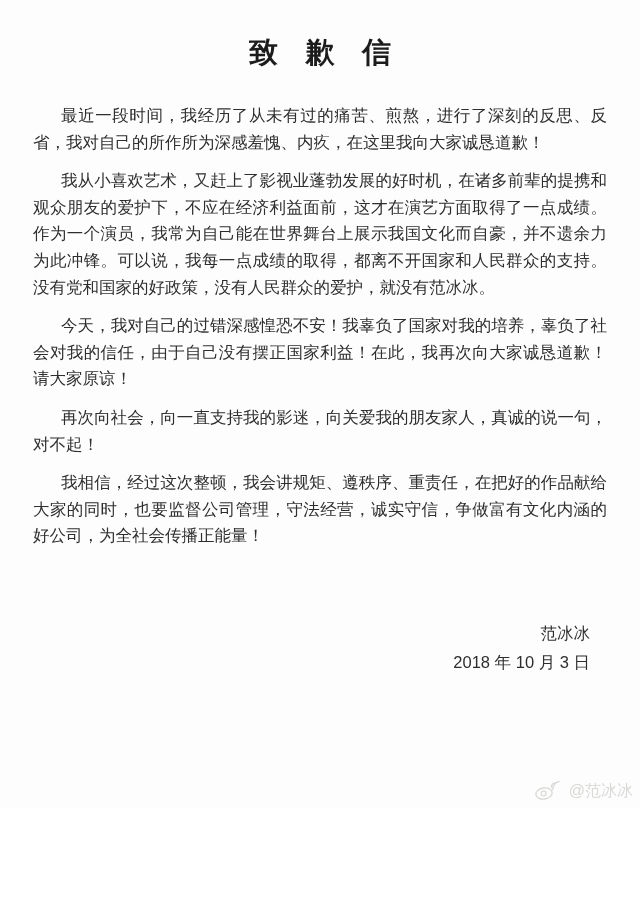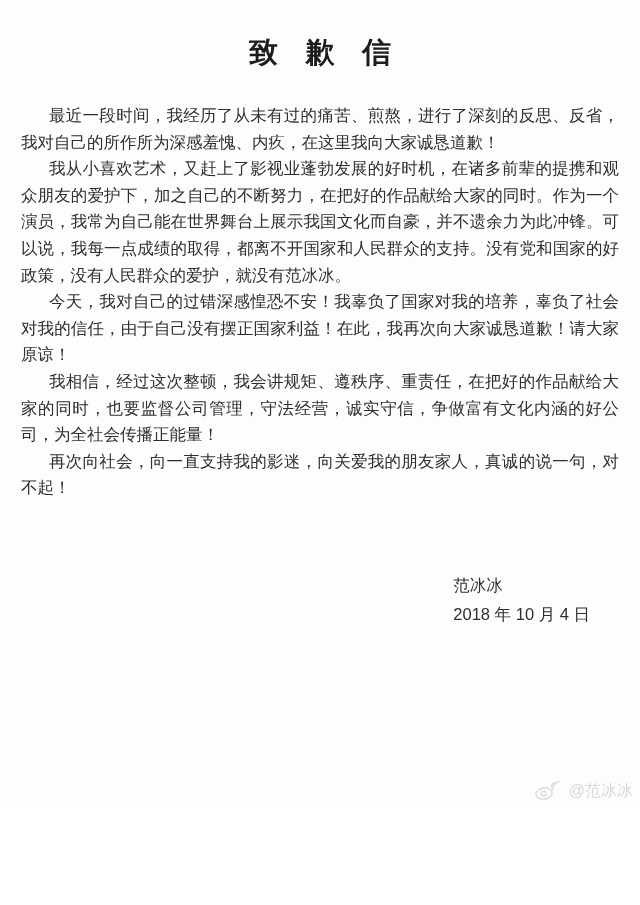--- a/index.html
+++ b/index.html
@@ -30,31 +30,31 @@
   }
   .content{
     margin-top:29px;
     padding:0 21px;
     font-size:16.5px;
     line-height:26.6px;
     text-align:justify;
     text-justify:inter-ideograph;
   }
   .content p{
-    margin:0;
+    margin:12px;
     text-indent:1.7em;
   }
   .sign-area{
     margin-top:70px;
     padding-right:50px;
     text-align:right;
   }
   .sign-inner{
     display:inline-block;
-    text-align:left;
+    text-align:right;
     font-size:16.5px;
     line-height:29px;
   }
   .sign-name,.sign-date{display:block;}
   .watermark{
     position:absolute;
     right:7px;
     bottom:7px;
     display:flex;
     align-items:center;
@@ -68,30 +68,30 @@
 </style>
 </head>
 <body>
 
 <div class="page">
 
   <h1 class="title">致歉信</h1>
 
   <div class="content">
     <p>最近一段时间，我经历了从未有过的痛苦、煎熬，进行了深刻的反思、反省，我对自己的所作所为深感羞愧、内疚，在这里我向大家诚恳道歉！</p>
-    <p>我从小喜欢艺术，又赶上了影视业蓬勃发展的好时机，在诸多前辈的提携和观众朋友的爱护下，加之自己的不断努力，在把好的作品献给大家的同时。作为一个演员，我常为自己能在世界舞台上展示我国文化而自豪，并不遗余力为此冲锋。可以说，我每一点成绩的取得，都离不开国家和人民群众的支持。没有党和国家的好政策，没有人民群众的爱护，就没有范冰冰。</p>
+    <p>我从小喜欢艺术，又赶上了影视业蓬勃发展的好时机，在诸多前辈的提携和观众朋友的爱护下，不应在经济利益面前，这才在演艺方面取得了一点成绩。作为一个演员，我常为自己能在世界舞台上展示我国文化而自豪，并不遗余力为此冲锋。可以说，我每一点成绩的取得，都离不开国家和人民群众的支持。没有党和国家的好政策，没有人民群众的爱护，就没有范冰冰。</p>
     <p>今天，我对自己的过错深感惶恐不安！我辜负了国家对我的培养，辜负了社会对我的信任，由于自己没有摆正国家利益！在此，我再次向大家诚恳道歉！请大家原谅！</p>
+    <p>再次向社会，向一直支持我的影迷，向关爱我的朋友家人，真诚的说一句，对不起！</p>
     <p>我相信，经过这次整顿，我会讲规矩、遵秩序、重责任，在把好的作品献给大家的同时，也要监督公司管理，守法经营，诚实守信，争做富有文化内涵的好公司，为全社会传播正能量！</p>
-    <p>再次向社会，向一直支持我的影迷，向关爱我的朋友家人，真诚的说一句，对不起！</p>
   </div>
 
   <div class="sign-area">
     <span class="sign-inner">
       <span class="sign-name">范冰冰</span>
-      <span class="sign-date">2018 年 10 月 4 日</span>
+      <span class="sign-date">2018 年 10 月 3 日</span>
     </span>
   </div>
 
   <div class="watermark">
     <span class="wm-icon">
       <svg width="26" height="21" viewBox="0 0 26 21" aria-hidden="true">
         <ellipse cx="10" cy="13.5" rx="8.2" ry="5.6" fill="none" stroke="currentColor" stroke-width="1.3" transform="rotate(-10 10 13.5)"></ellipse>
         <circle cx="9.6" cy="13.6" r="2.4" fill="none" stroke="currentColor" stroke-width="1.2"></circle>
         <path d="M17.6 7.2 a4.2 4.2 0 0 1 3.6 -4.4" fill="none" stroke="currentColor" stroke-width="1.3" stroke-linecap="round"></path>
         <path d="M18.8 9.6 a8 8 0 0 1 6.4 -8.2" fill="none" stroke="currentColor" stroke-width="1.3" stroke-linecap="round"></path>

